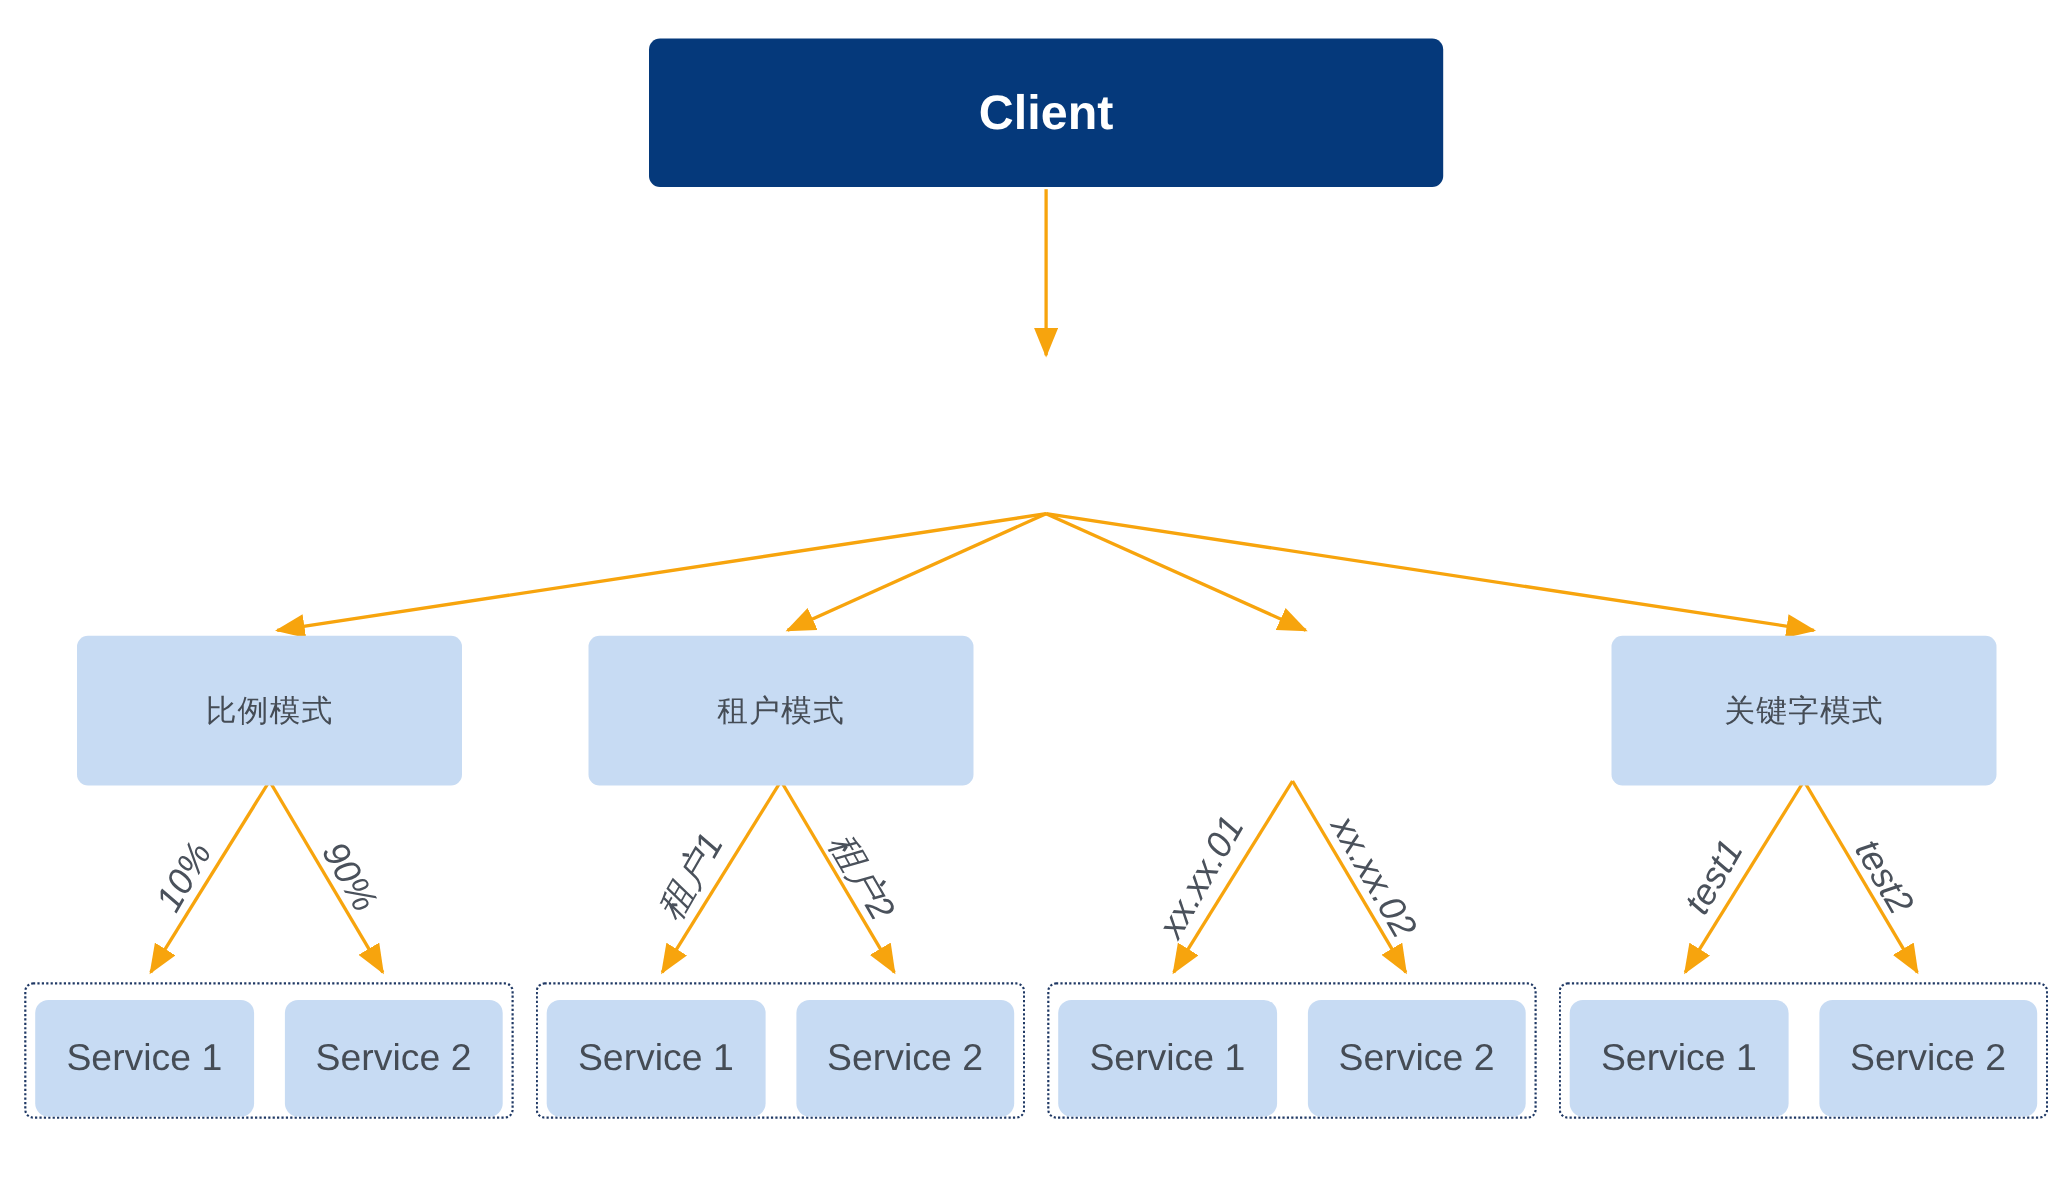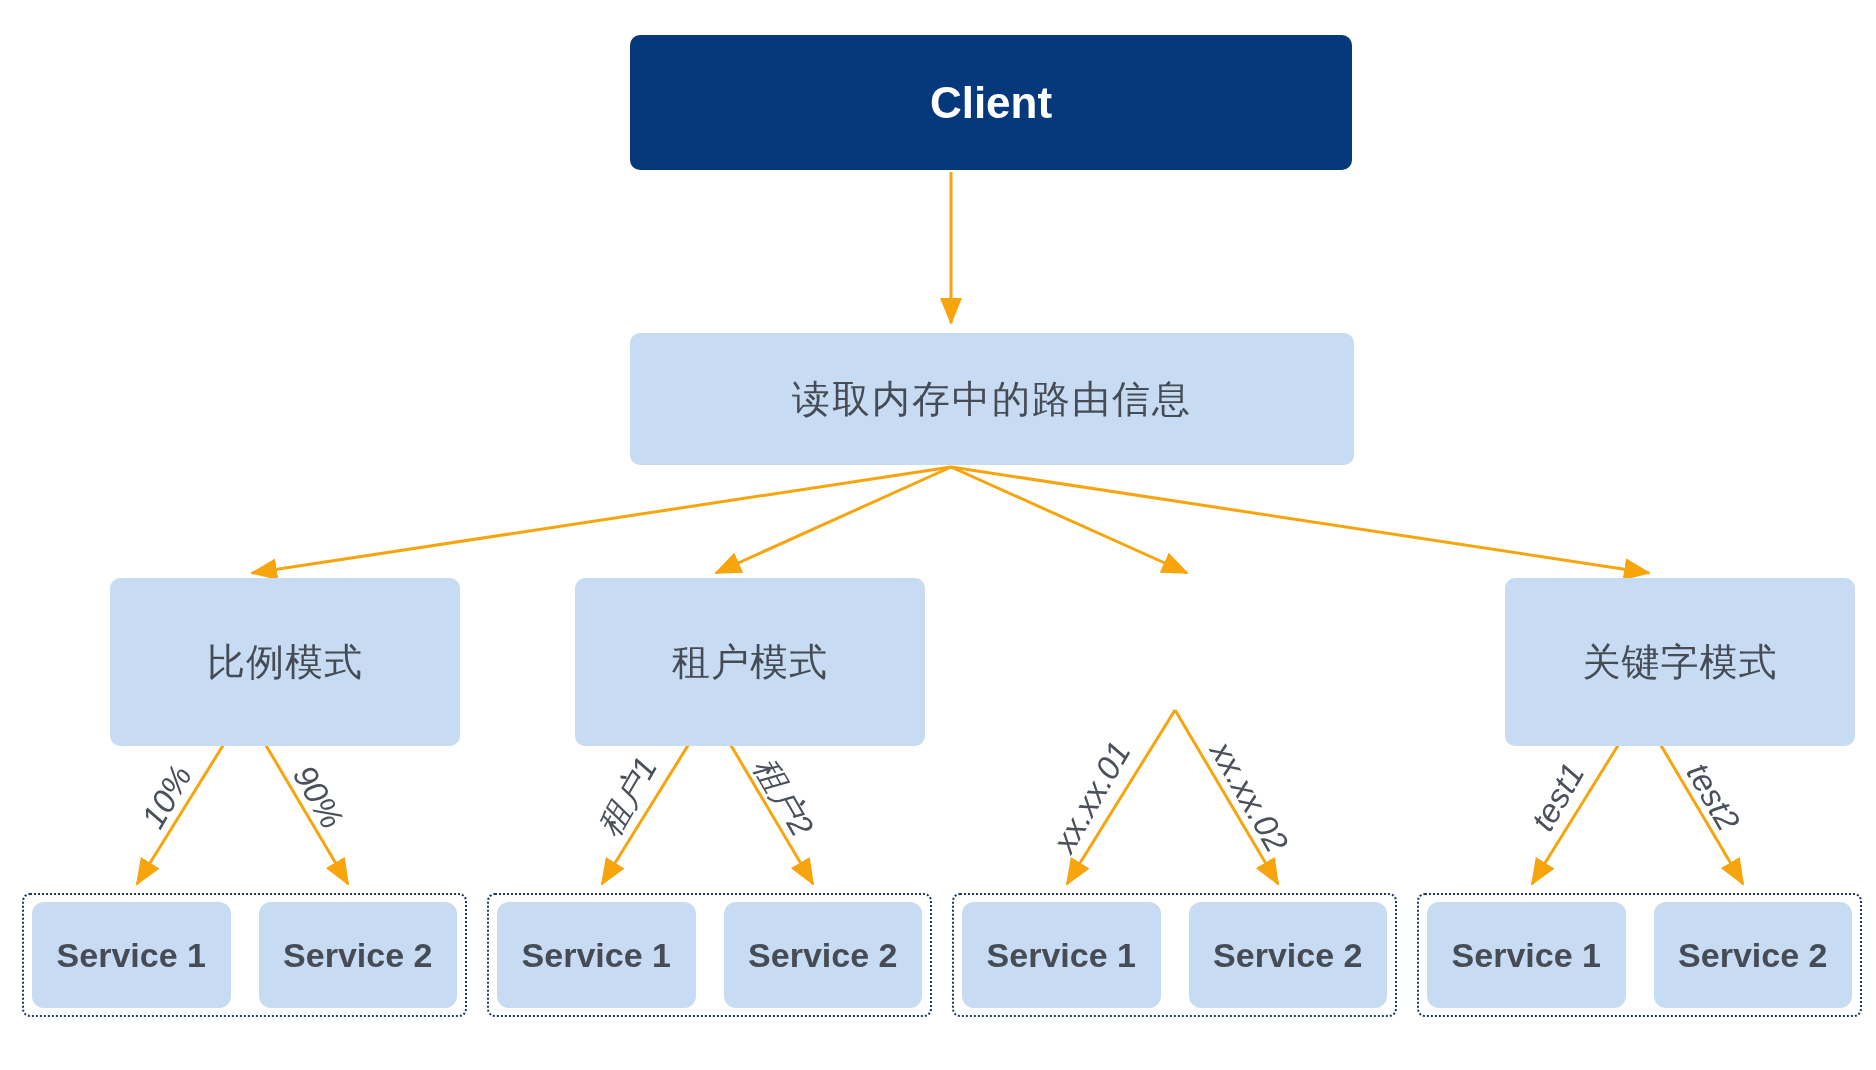--- a/index.html
+++ b/index.html
@@ -25,41 +25,40 @@
     pointer-events: none;
   }
   .node {
     position: absolute;
     display: flex;
     align-items: center;
     justify-content: center;
     border-radius: 10px;
     box-sizing: border-box;
     text-align: center;
-    margin-left: 40px;
   }
   .client-node {
     left: 590px; top: 35px; width: 722px; height: 135px;
     background: var(--navy, #05397b);
     color: #ffffff;
     font-size: 44px;
     font-weight: bold;
   }
   .router-node {
     left: 590px; top: 333px; width: 724px; height: 132px;
     background: var(--lightblue, #c7dbf3);
     color: var(--textgray, #454c55);
     font-size: 38px;
     letter-spacing: 2px;
   }
   .mode-node {
-    top: 578px; width: 350px; height: 168px;
+    top: 578px; width: 350px; height: 136px;
     background: var(--lightblue, #c7dbf3);
     color: var(--textgray, #454c55);
-    font-size: 38px;
+    font-size: 28px;
     letter-spacing: 1px;
   }
   .mode-0 { left: 70px; }
   .mode-1 { left: 535px; font-family: Liberation Serif, serif; }
   .mode-2 { left: 1000px; }
   .mode-3 { left: 1465px; }
   .edge-label {
     position: absolute;
     white-space: nowrap;
     font-size: 33px;
@@ -68,25 +67,24 @@
     transform: translate(-50%, -50%) rotate(-60deg);
   }
   .edge-label.right { transform: translate(-50%, -50%) rotate(60deg); }
   .service-group {
     position: absolute;
     top: 893px; width: 445px; height: 124px;
     border: 2px dotted var(--dotted, #1f3864);
     border-radius: 8px;
     box-sizing: border-box;
     display: flex;
-    align-items: center;
+    align-items: flex-end;
     justify-content: center;
     gap: 28px;
     padding: 0 8px;
-    font-weight: bold;
   }
   .group-0 { left: 22px; }
   .group-1 { left: 487px; }
   .group-2 { left: 952px; }
   .group-3 { left: 1417px; }
   .service-node {
     width: 204px; height: 106px;
     background: var(--lightblue, #c7dbf3);
     color: var(--textgray, #454c55);
     border-radius: 12px;
@@ -122,21 +120,20 @@
       <line x1="710" y1="710" x2="813" y2="884" marker-end="url(#ah)"></line>
       <line x1="1175" y1="710" x2="1067" y2="884" marker-end="url(#ah)"></line>
       <line x1="1175" y1="710" x2="1278" y2="884" marker-end="url(#ah)"></line>
       <line x1="1640" y1="710" x2="1532" y2="884" marker-end="url(#ah)"></line>
       <line x1="1640" y1="710" x2="1743" y2="884" marker-end="url(#ah)"></line>
     </g>
   </svg>
 
   <div class="node client-node">Client</div>
 
-  <div class="node router-node">读取内存中的路由信息</div>
 
   <div class="node mode-node mode-0">比例模式</div>
   <div class="node mode-node mode-1">租户模式</div>
   <div class="node mode-node mode-3">关键字模式</div>
 
   <div class="edge-label left" style="left:167px;  top:797px;">10%</div>
   <div class="edge-label right" style="left:318px;  top:797px;">90%</div>
   <div class="edge-label left" style="left:628px;  top:797px;">租户1</div>
   <div class="edge-label right" style="left:783px;  top:797px;">租户2</div>
   <div class="edge-label left" style="left:1092px; top:797px;">xx.xx.01</div>

